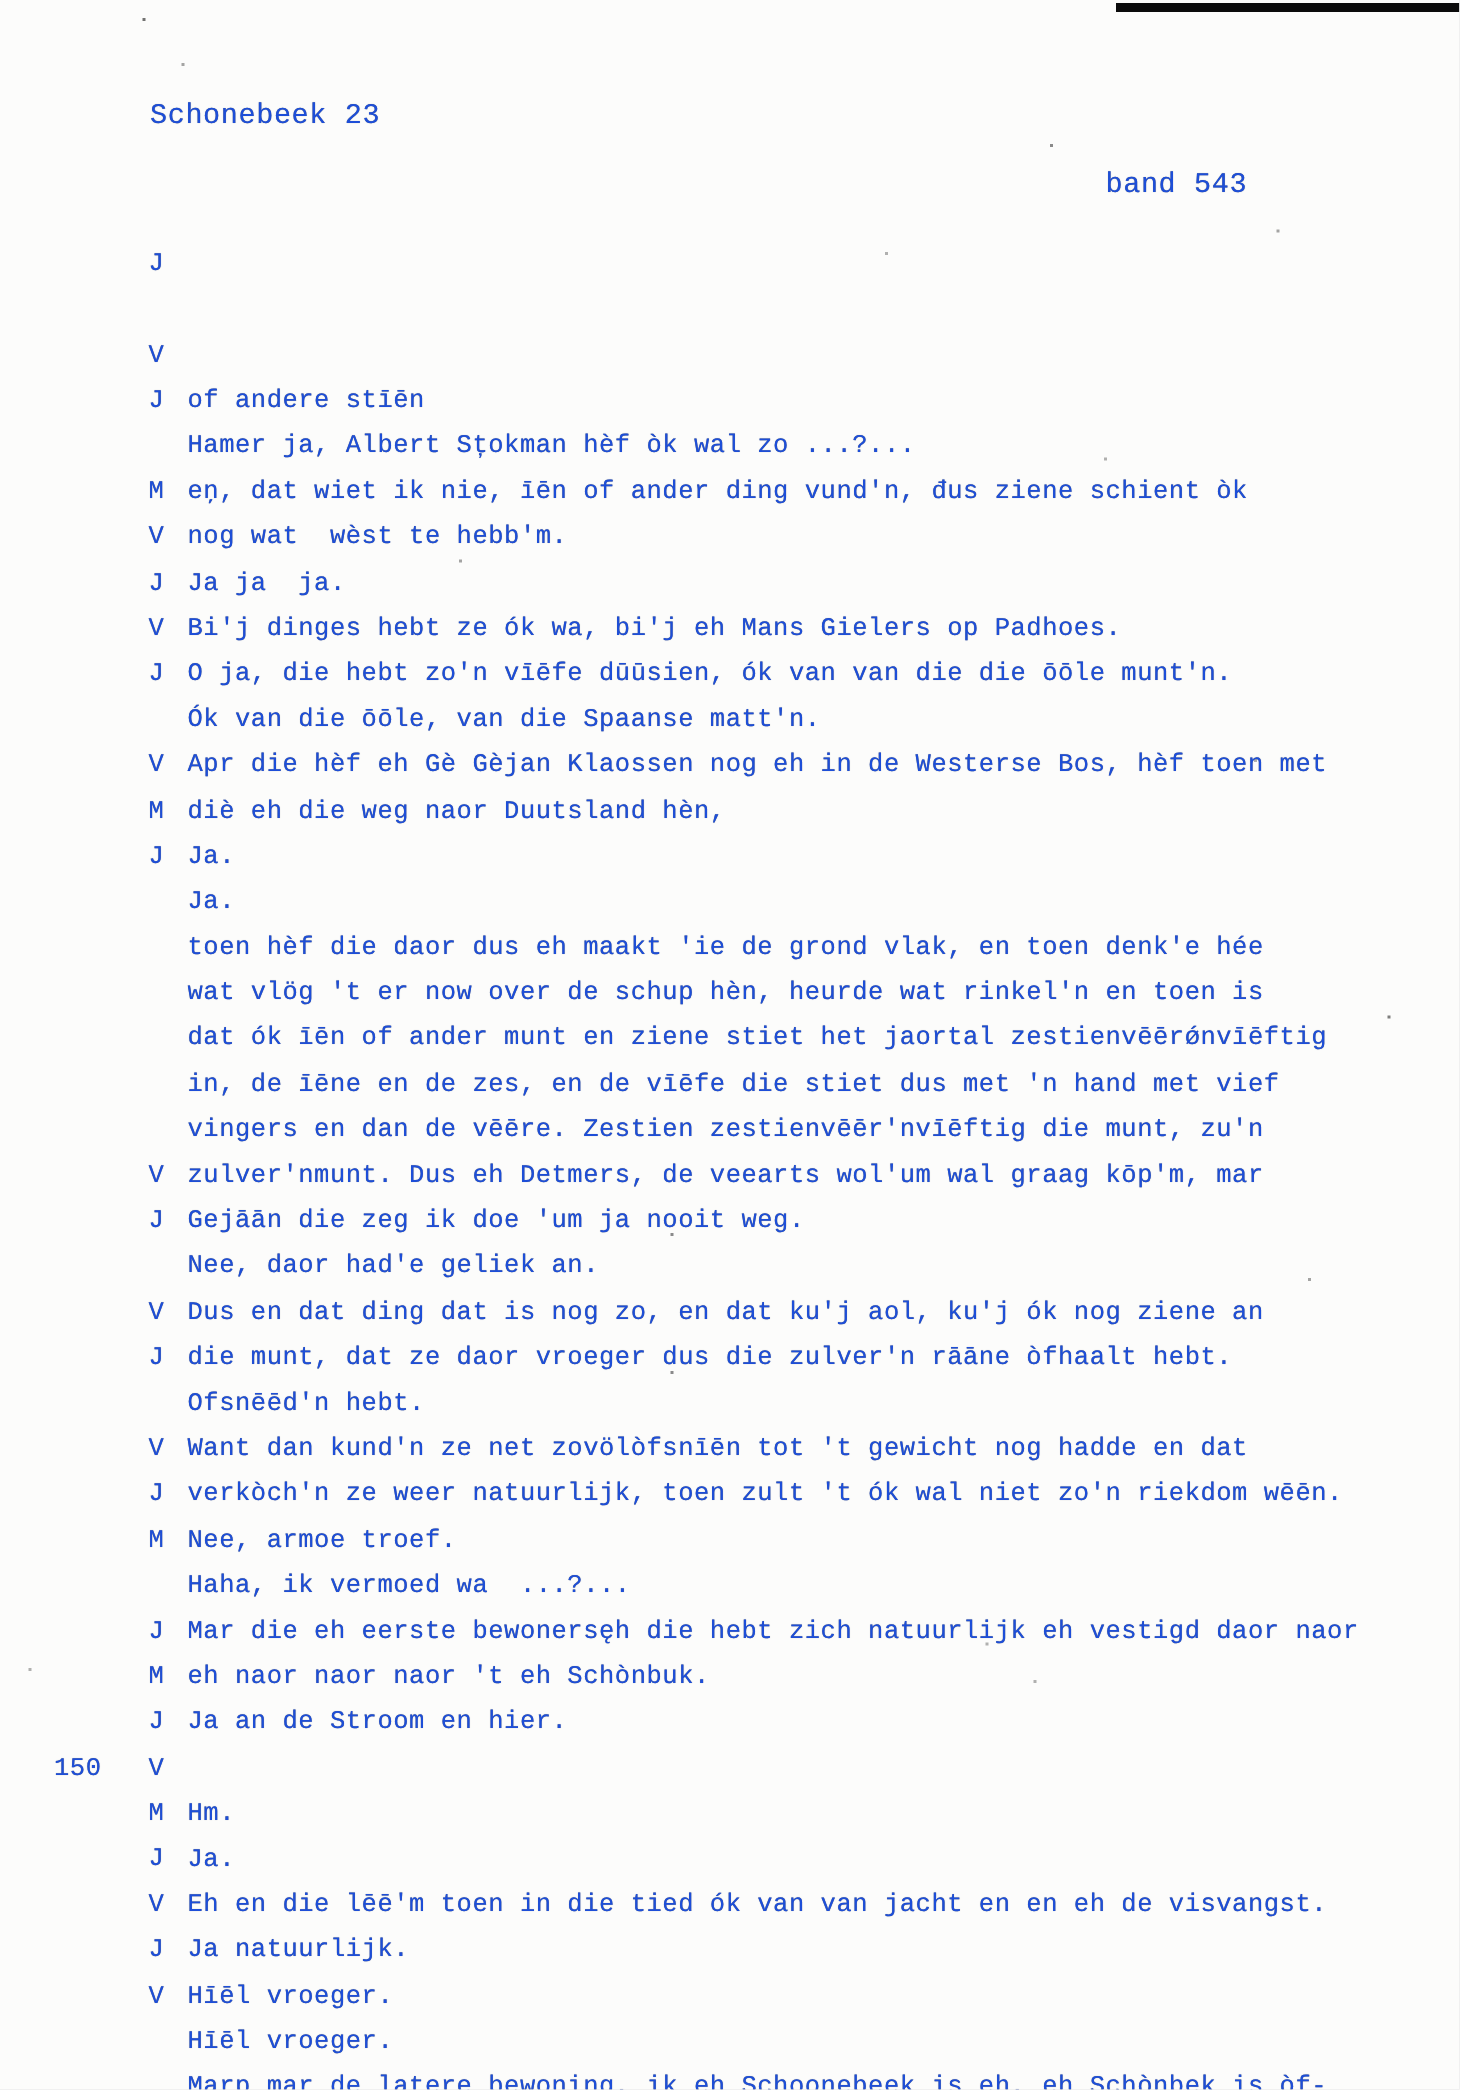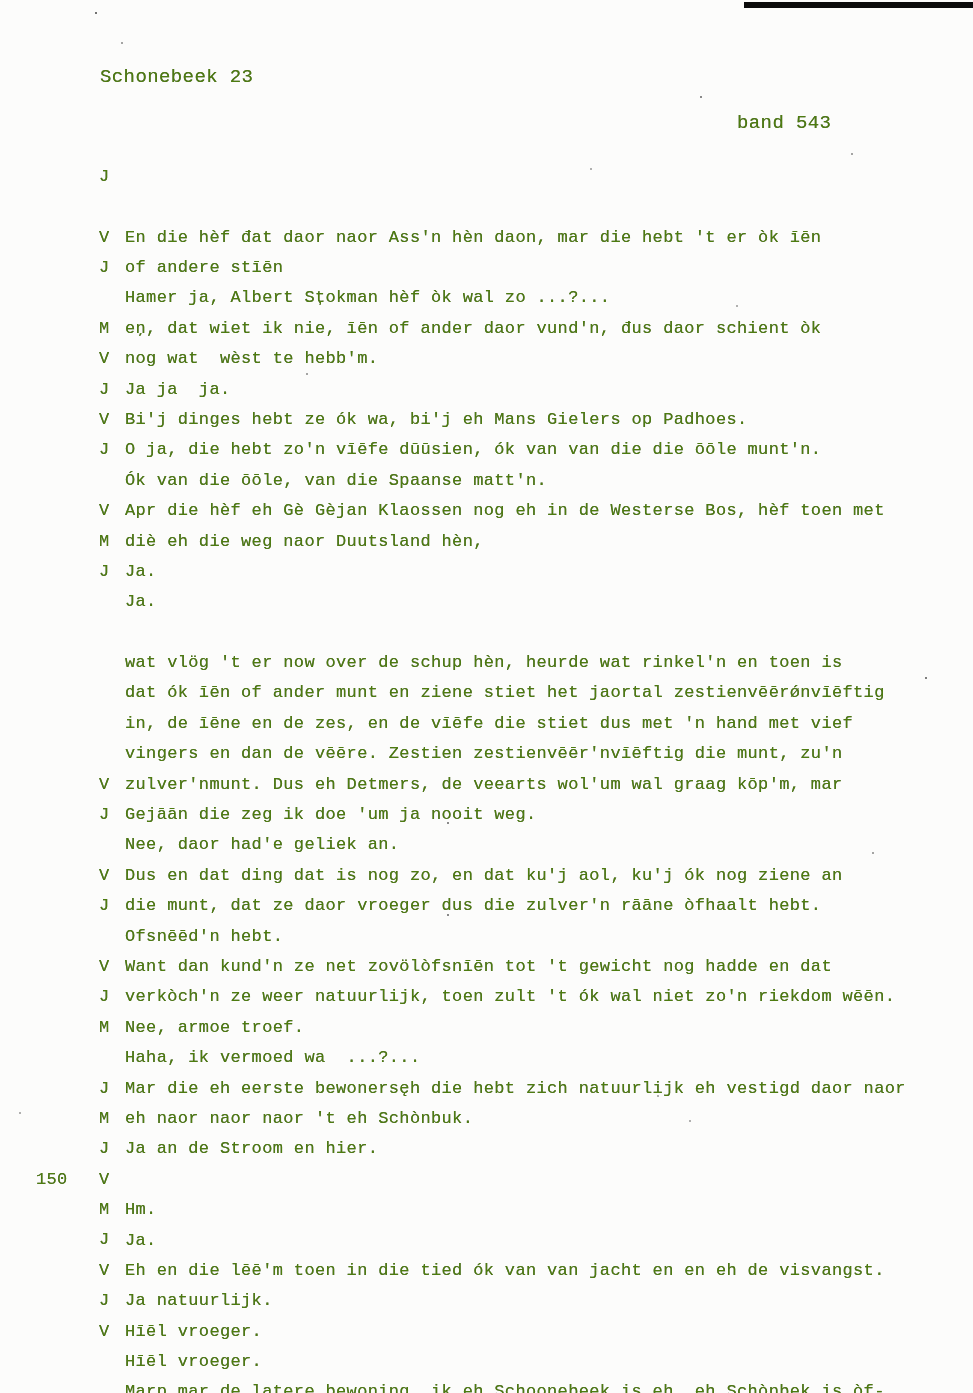--- a/index.html
+++ b/index.html
@@ -7,21 +7,21 @@
     padding: 0;
     background: #e8e8e8;
   }
   .page {
     position: relative;
     width: 973px;
     height: 1393px;
     background: #fcfcfb;
     overflow: hidden;
     font-family: "Liberation Mono", "DejaVu Sans Mono", monospace;
-    color: #4d7c0f;
+    color: #1d4ed8;
   }
   .scan-bar {
     position: absolute;
     top: 2px;
     left: 744px;
     width: 229px;
     height: 6px;
     background: #0b0b0b;
   }
   .specks {
@@ -98,36 +98,35 @@
 
   <div class="header">
     <span class="h-left">Schonebeek 23</span>
     <span class="h-right">band 543</span>
   </div>
 
   <div class="transcript">
       <div class="line">
       <span class="num"></span>
       <span class="spk">J</span>
-      <span class="txt">En die hèf đat daor naor Ass'n hèn daon, mar die hebt 't er òk īēn</span>
     </div>
       <div class="line">
       <span class="num"></span>
       <span class="spk"></span>
       <span class="txt">of andere stīēn</span>
     </div>
       <div class="line">
       <span class="num"></span>
       <span class="spk">V</span>
       <span class="txt">Hamer ja, Albert Sțokman hèf òk wal zo ...?...</span>
     </div>
       <div class="line">
       <span class="num"></span>
       <span class="spk">J</span>
-      <span class="txt">eņ, dat wiet ik nie, īēn of ander daor vund'n, đus daor schient òk</span>
+      <span class="txt">eņ, dat wiet ik nie, īēn of ander ding vund'n, đus ziene schient òk</span>
     </div>
       <div class="line">
       <span class="num"></span>
       <span class="spk"></span>
       <span class="txt">nog wat  wèst te hebb'm.</span>
     </div>
       <div class="line">
       <span class="num"></span>
       <span class="spk">M</span>
       <span class="txt">Ja ja  ja.</span>
@@ -163,20 +162,21 @@
       <span class="txt">Ja.</span>
     </div>
       <div class="line">
       <span class="num"></span>
       <span class="spk">M</span>
       <span class="txt">Ja.</span>
     </div>
       <div class="line">
       <span class="num"></span>
       <span class="spk">J</span>
+      <span class="txt">toen hèf die daor dus eh maakt 'ie de grond vlak, en toen denk'e hée</span>
     </div>
       <div class="line">
       <span class="num"></span>
       <span class="spk"></span>
       <span class="txt">wat vlög 't er now over de schup hèn, heurde wat rinkel'n en toen is</span>
     </div>
       <div class="line">
       <span class="num"></span>
       <span class="spk"></span>
       <span class="txt">dat ók īēn of ander munt en ziene stiet het jaortal zestienvēērǿnvīēftig</span>

